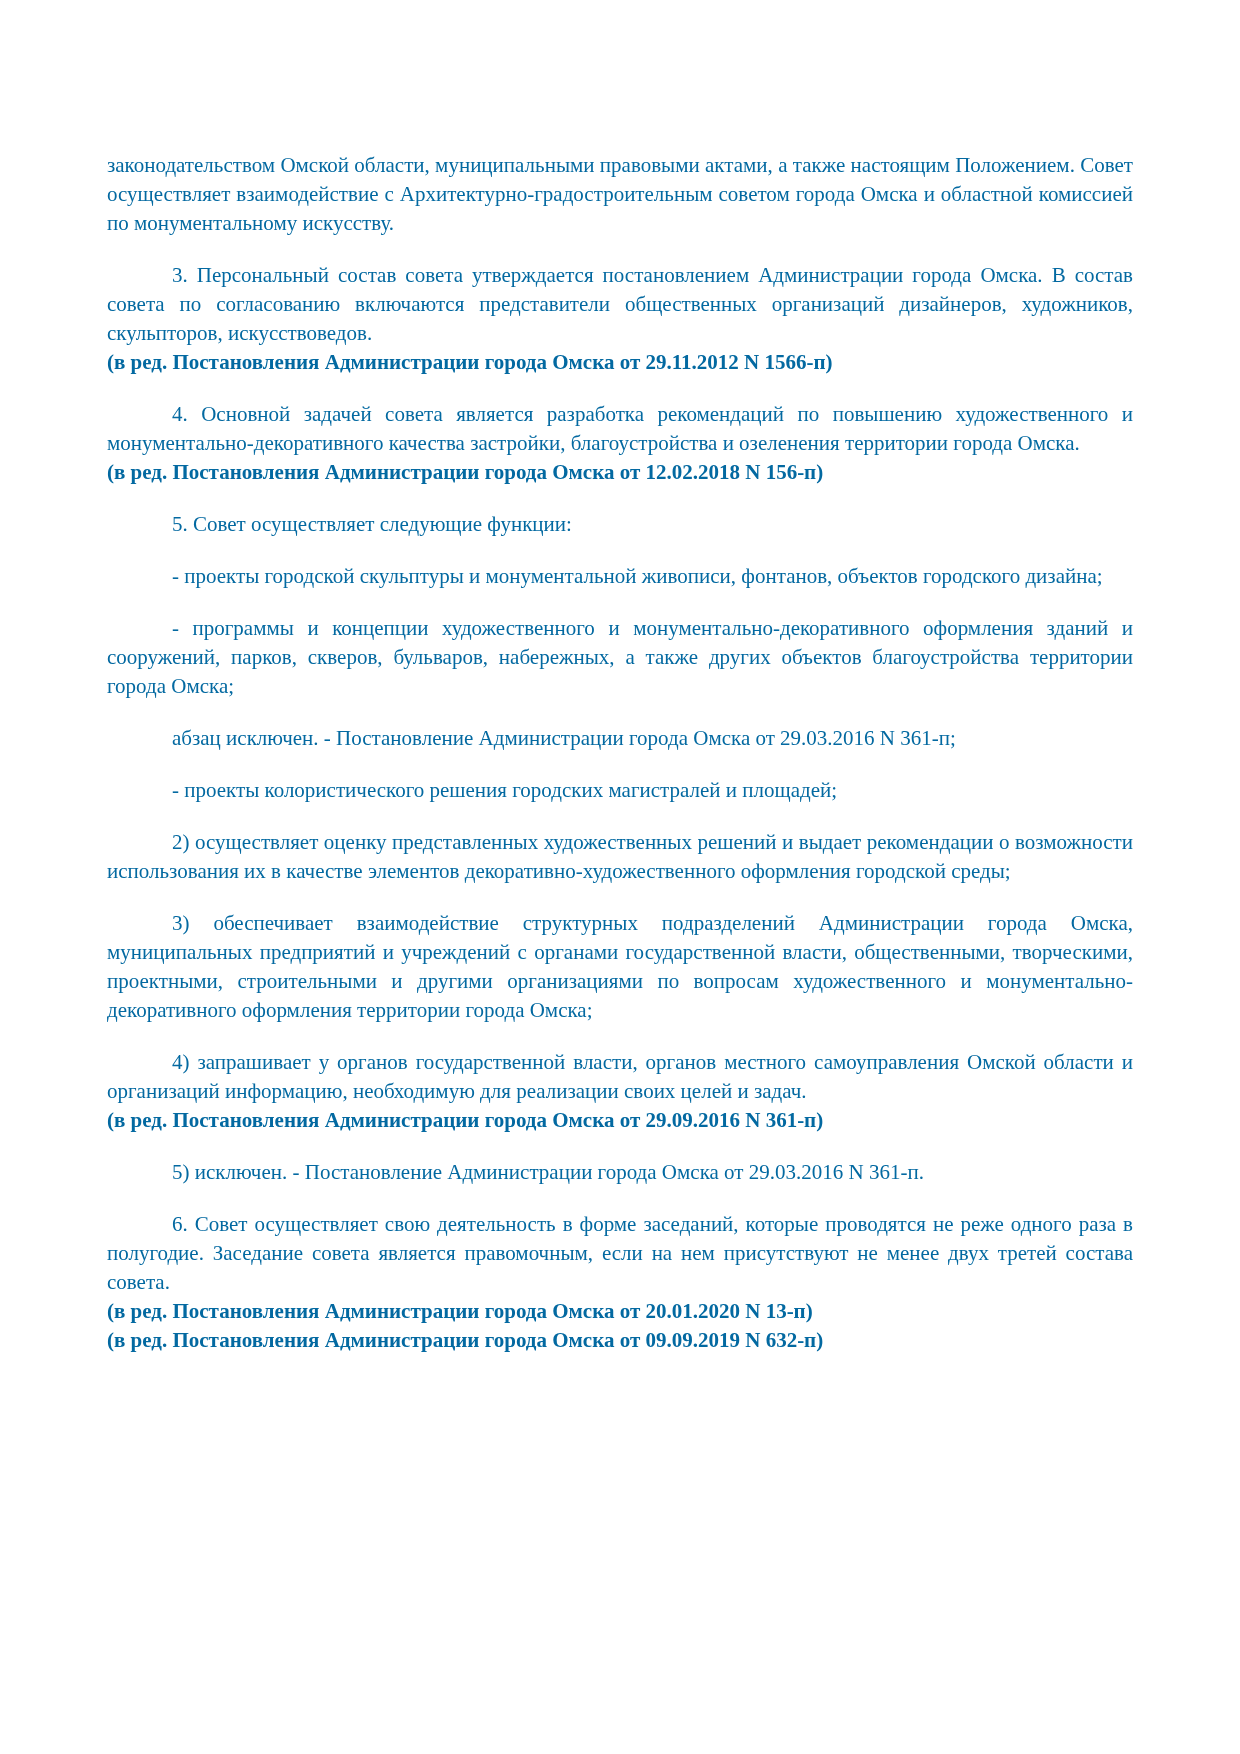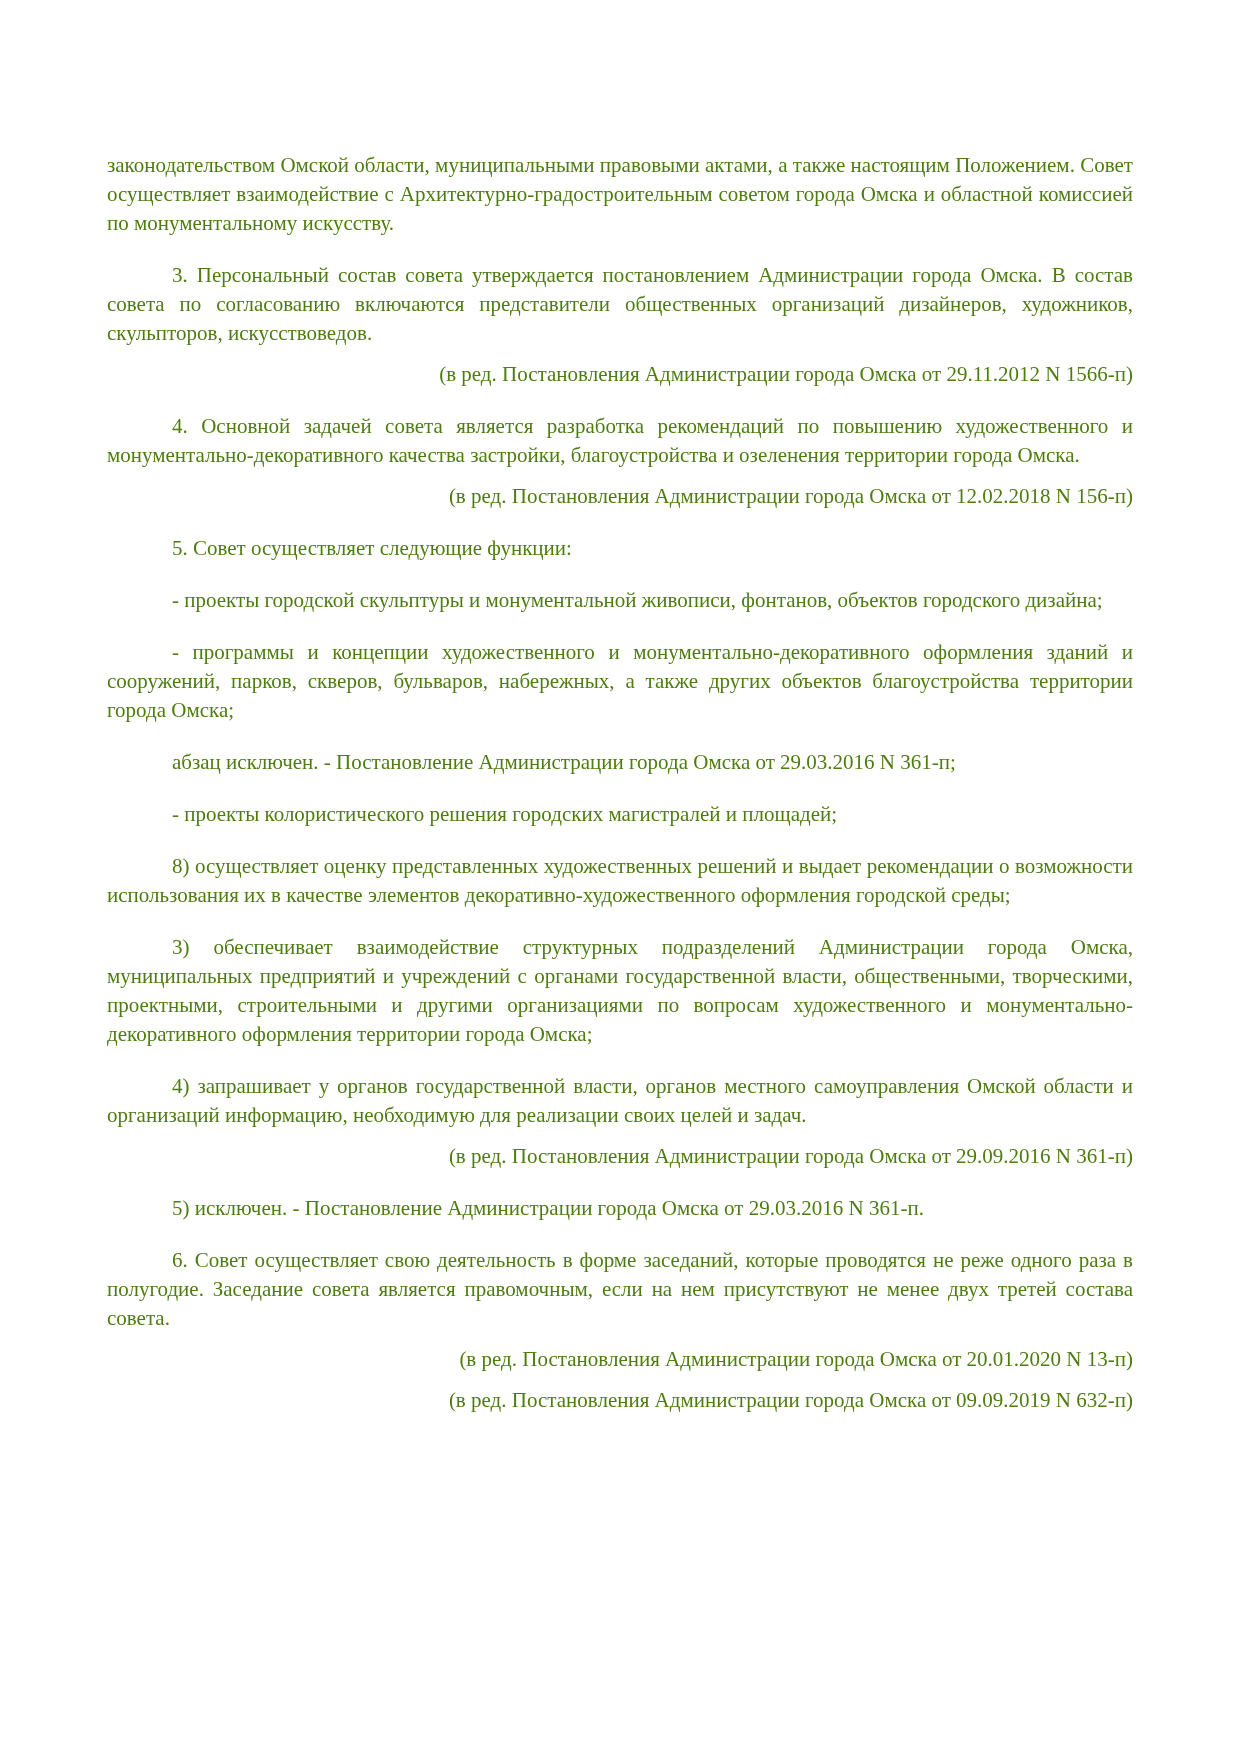--- a/index.html
+++ b/index.html
@@ -14,54 +14,55 @@
     position: relative;
   }
   .doc-page {
     box-sizing: border-box;
     width: 1240px;
     height: 1372px;
     padding: 151px 107px 0 107px;
     font-family: "Liberation Serif", "DejaVu Serif", serif;
     font-size: 21px;
     line-height: 29px;
-    color: #4d7c0f;
+    color: #0369a1;
     text-align: justify;
   }
   .doc-page p {
     margin: 23px 0 0 0;
     text-indent: 65px;
   }
   .doc-page p:first-child {
     margin-top: 0;
   }
   .doc-page p.cont {
     text-indent: 0;
   }
   .doc-page p.ednote {
-    margin-top: 12px;
+    margin-top: 0;
     text-indent: 0;
-    text-align: right;
+    text-align: left;
+    font-weight: bold;
   }
 </style>
 </head>
 <body>
 
 <main class="doc-page">
   <p class="cont">законодательством Омской области, муниципальными правовыми актами, а также настоящим Положением. Совет осуществляет взаимодействие с Архитектурно-градостроительным советом города Омска и областной комиссией по монументальному искусству.</p>
   <p>3. Персональный состав совета утверждается постановлением Администрации города Омска. В состав совета по согласованию включаются представители общественных организаций дизайнеров, художников, скульпторов, искусствоведов.</p>
   <p class="ednote">(в ред. Постановления Администрации города Омска от 29.11.2012 N 1566-п)</p>
   <p>4. Основной задачей совета является разработка рекомендаций по повышению художественного и монументально-декоративного качества застройки, благоустройства и озеленения территории города Омска.</p>
   <p class="ednote">(в ред. Постановления Администрации города Омска от 12.02.2018 N 156-п)</p>
   <p>5. Совет осуществляет следующие функции:</p>
   <p>- проекты городской скульптуры и монументальной живописи, фонтанов, объектов городского дизайна;</p>
   <p>- программы и концепции художественного и монументально-декоративного оформления зданий и сооружений, парков, скверов, бульваров, набережных, а также других объектов благоустройства территории города Омска;</p>
   <p>абзац исключен. - Постановление Администрации города Омска от 29.03.2016 N 361-п;</p>
   <p>- проекты колористического решения городских магистралей и площадей;</p>
-  <p>8) осуществляет оценку представленных художественных решений и выдает рекомендации о возможности использования их в качестве элементов декоративно-художественного оформления городской среды;</p>
+  <p>2) осуществляет оценку представленных художественных решений и выдает рекомендации о возможности использования их в качестве элементов декоративно-художественного оформления городской среды;</p>
   <p>3) обеспечивает взаимодействие структурных подразделений Администрации города Омска, муниципальных предприятий и учреждений с органами государственной власти, общественными, творческими, проектными, строительными и другими организациями по вопросам художественного и монументально-декоративного оформления территории города Омска;</p>
   <p>4) запрашивает у органов государственной власти, органов местного самоуправления Омской области и организаций информацию, необходимую для реализации своих целей и задач.</p>
   <p class="ednote">(в ред. Постановления Администрации города Омска от 29.09.2016 N 361-п)</p>
   <p>5) исключен. - Постановление Администрации города Омска от 29.03.2016 N 361-п.</p>
   <p>6. Совет осуществляет свою деятельность в форме заседаний, которые проводятся не реже одного раза в полугодие. Заседание совета является правомочным, если на нем присутствуют не менее двух третей состава совета.</p>
   <p class="ednote">(в ред. Постановления Администрации города Омска от 20.01.2020 N 13-п)</p>
   <p class="ednote">(в ред. Постановления Администрации города Омска от 09.09.2019 N 632-п)</p>
 </main>
 
 </body></html>

